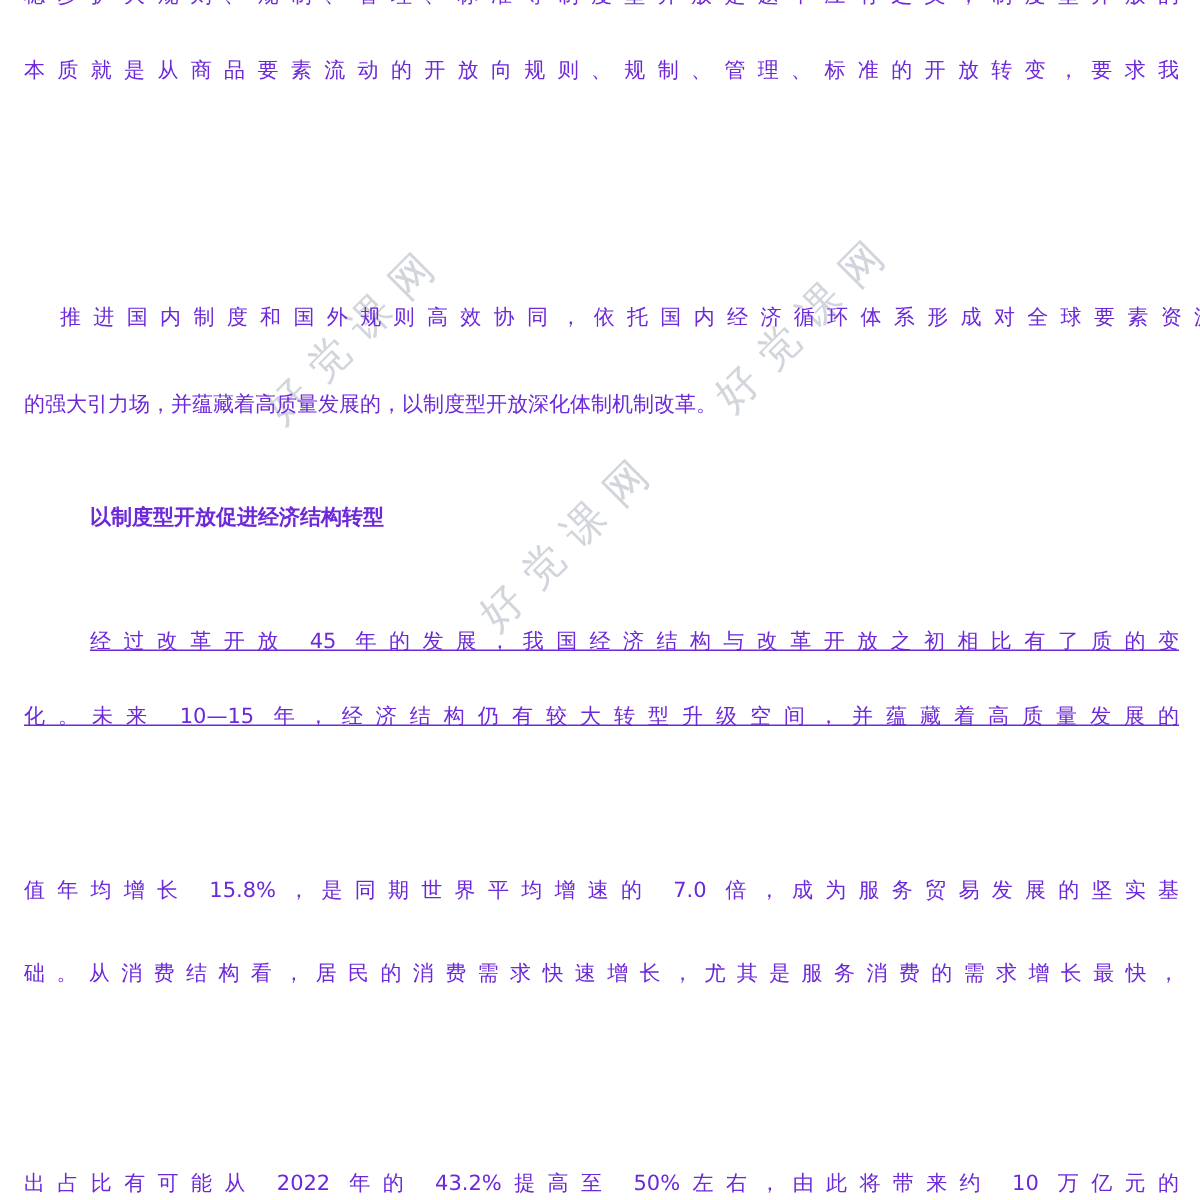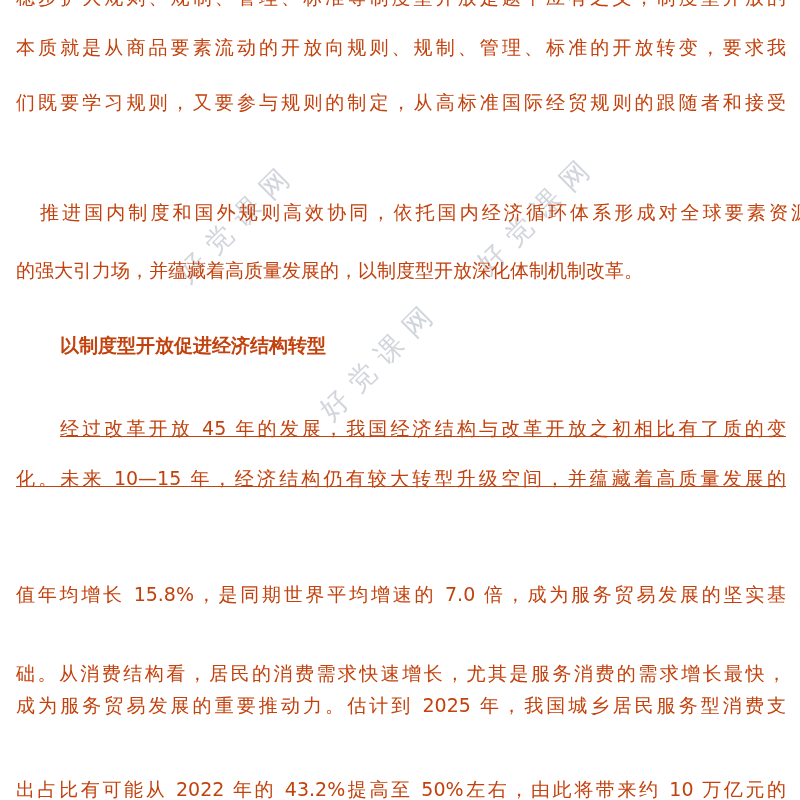--- a/index.html
+++ b/index.html
@@ -31,22 +31,22 @@
     position: absolute;
     inset: 0;
     z-index: 2;
   }
   .line {
     position: absolute;
     left: 16px;
     width: 770px;
     height: 26px;
     line-height: 26px;
-    font-size: 19px;
-    color: #c2410c;
+    font-size: 14px;
+    color: #6d28d9;
     text-align: justify;
     text-align-last: justify;
     overflow: hidden;
     box-sizing: border-box;
   }
   .line.no-justify {
     text-align: left;
     text-align-last: left;
   }
   .line.indent {
@@ -63,24 +63,22 @@
 
 <div id="page" style="background: rgb(255, 255, 255); color: rgb(26, 26, 26);">
   <div id="watermark-layer">
       <span class="watermark" style="left: 537px; top: 214px; color: rgb(210, 214, 220);">好党课网</span>
       <span class="watermark" style="left: 237px; top: 222px; color: rgb(210, 214, 220);">好党课网</span>
       <span class="watermark" style="left: 380px; top: 360px; color: rgb(210, 214, 220);">好党课网</span>
     </div>
   <div id="text-layer">
       <div class="line" style="top: -16px;">稳步扩大规则、规制、管理、标准等制度型开放是题中应有之义，制度型开放的</div>
       <div class="line" style="top: 34px;">本质就是从商品要素流动的开放向规则、规制、管理、标准的开放转变，要求我</div>
-      <div class="line" style="top: 89px;">们既要学习规则，又要参与规则的制定，从高标准国际经贸规则的跟随者和接受</div>
       <div class="line" style="top: 199px; margin-left: 24px;">推进国内制度和国外规则高效协同，依托国内经济循环体系形成对全球要素资源</div>
       <div class="line no-justify" style="top: 257px;">的强大引力场，并蕴藏着高质量发展的，以制度型开放深化体制机制改革。</div>
       <div class="line heading indent" style="top: 332px;">以制度型开放促进经济结构转型</div>
       <div class="line indent" style="top: 415px; text-decoration: underline;">经过改革开放 45 年的发展，我国经济结构与改革开放之初相比有了质的变</div>
       <div class="line" style="top: 465px; text-decoration: underline;">化。未来 10—15 年，经济结构仍有较大转型升级空间，并蕴藏着高质量发展的</div>
       <div class="line" style="top: 581px;">值年均增长 15.8%，是同期世界平均增速的 7.0 倍，成为服务贸易发展的坚实基</div>
-      <div class="line" style="top: 660px;">础。从消费结构看，居民的消费需求快速增长，尤其是服务消费的需求增长最快，</div>
-      <div class="line" style="top: 692px;">成为服务贸易发展的重要推动力。估计到 2025 年，我国城乡居民服务型消费支</div>
+      <div class="line" style="top: 636px;">础。从消费结构看，居民的消费需求快速增长，尤其是服务消费的需求增长最快，</div>
       <div class="line" style="top: 776px;">出占比有可能从 2022 年的 43.2%提高至 50%左右，由此将带来约 10 万亿元的</div>
     </div>
 </div>
 
 </body></html>

